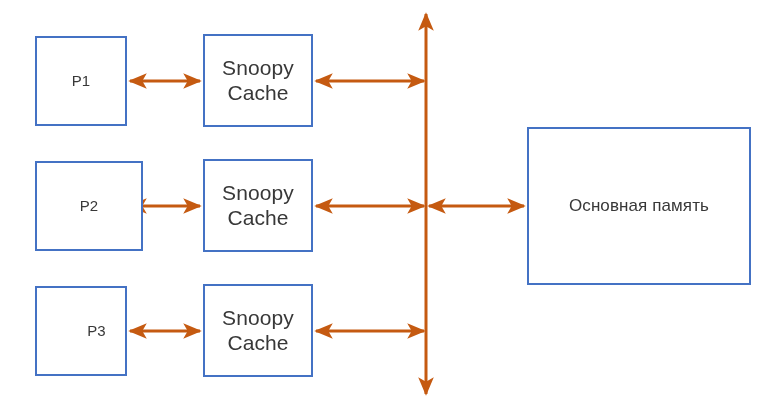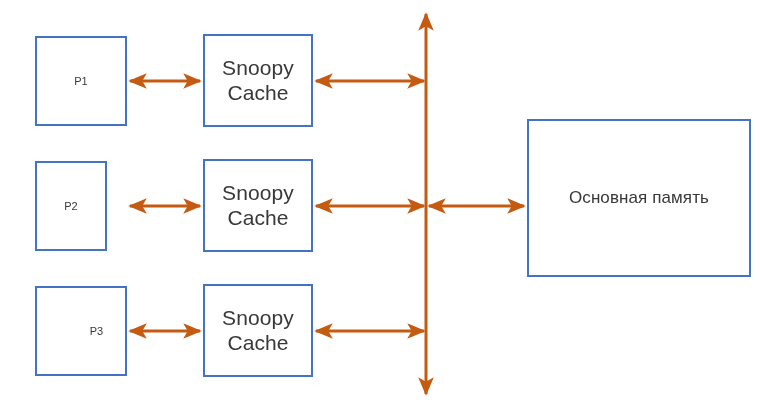--- a/index.html
+++ b/index.html
@@ -35,21 +35,21 @@
     line-height: 1.18;
     z-index: 2;
   }
   .node-label {
     display: block;
     white-space: pre-line;
     font-size: 17px;
     color: #383838;
     letter-spacing: 0.1px;
   }
-  .proc-box .node-label { font-size: 11px; }
+  .proc-box .node-label { font-size: 15px; }
   .cache-box .node-label { font-size: 21px; }
   .memory-box .node-label { font-size: 17px; }
 </style>
 </head>
 <body>
 
 <div id="diagram-root">
 
   <svg id="diagram-svg" viewBox="0 0 760 408" xmlns="http://www.w3.org/2000/svg">
     <defs>
@@ -71,21 +71,21 @@
 
     <line x1="429" y1="206" x2="524" y2="206" stroke="#C55A11" stroke-width="3" marker-start="url(#arrow-start)" marker-end="url(#arrow-end)"></line>
 
     <line x1="426" y1="14" x2="426" y2="394" stroke="#C55A11" stroke-width="3" marker-start="url(#arrow-start)" marker-end="url(#arrow-end)"></line>
   </svg>
 
   <div class="node-box proc-box" style="left:35px; top:36px; width:92px; height:90px;">
     <span class="node-label">P1</span>
   </div>
 
-  <div class="node-box proc-box" style="left:35px; top:161px; width:72px; height:90px;">
+  <div class="node-box proc-box" style="left:35px; top:161px; width:108px; height:90px;">
     <span class="node-label">P2</span>
   </div>
 
   <div class="node-box proc-box" style="left:35px; top:286px; width:92px; height:90px;padding-left:31px;">
     <span class="node-label">P3</span>
   </div>
 
   <div class="node-box cache-box" style="left:203px; top:34px; width:110px; height:93px;">
     <span class="node-label">Snoopy
 Cache</span>
@@ -94,17 +94,17 @@
   <div class="node-box cache-box" style="left:203px; top:159px; width:110px; height:93px;">
     <span class="node-label">Snoopy
 Cache</span>
   </div>
 
   <div class="node-box cache-box" style="left:203px; top:284px; width:110px; height:93px;">
     <span class="node-label">Snoopy
 Cache</span>
   </div>
 
-  <div class="node-box memory-box" style="left:527px; top:119px; width:224px; height:158px;">
+  <div class="node-box memory-box" style="left:527px; top:127px; width:224px; height:158px;">
     <span class="node-label">Основная память</span>
   </div>
 
 </div>
 
 </body></html>

